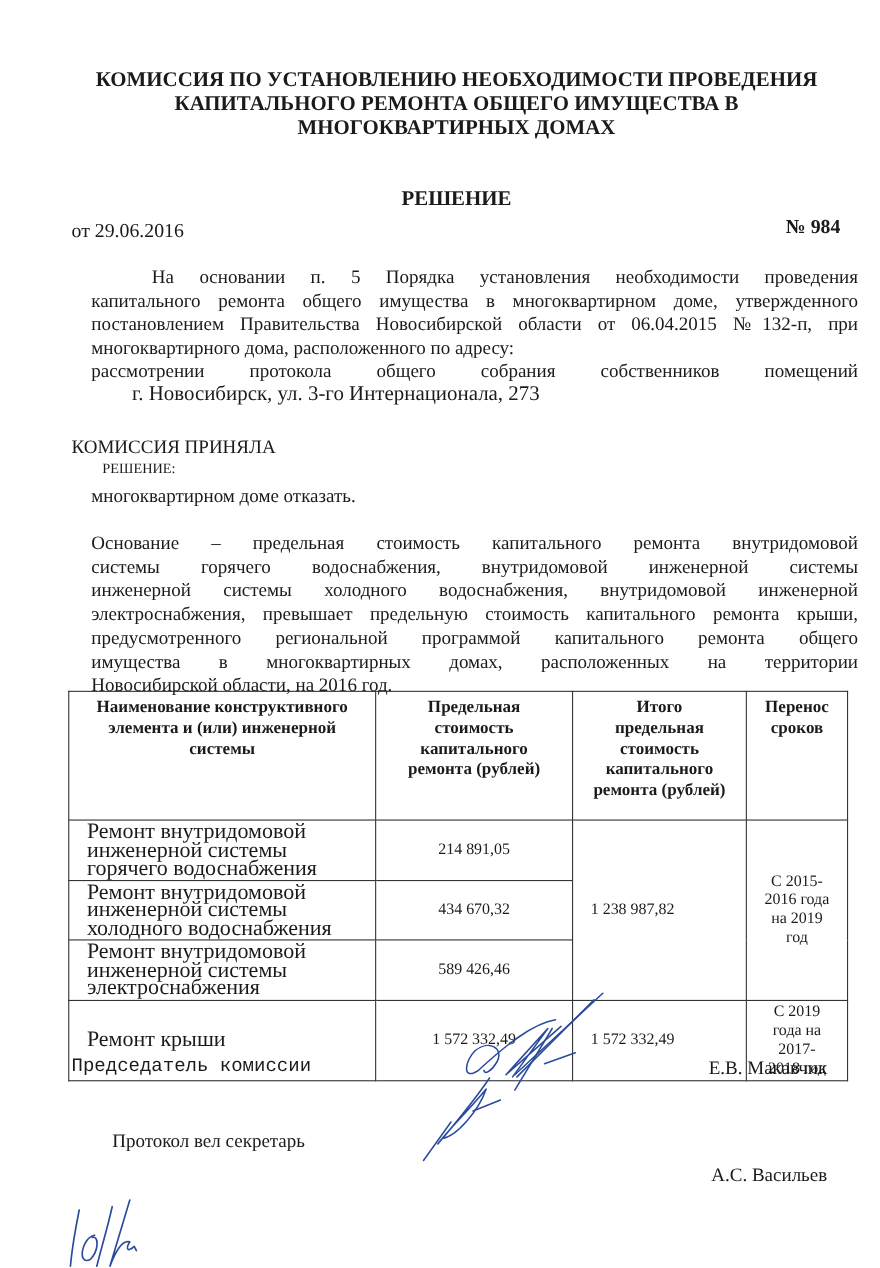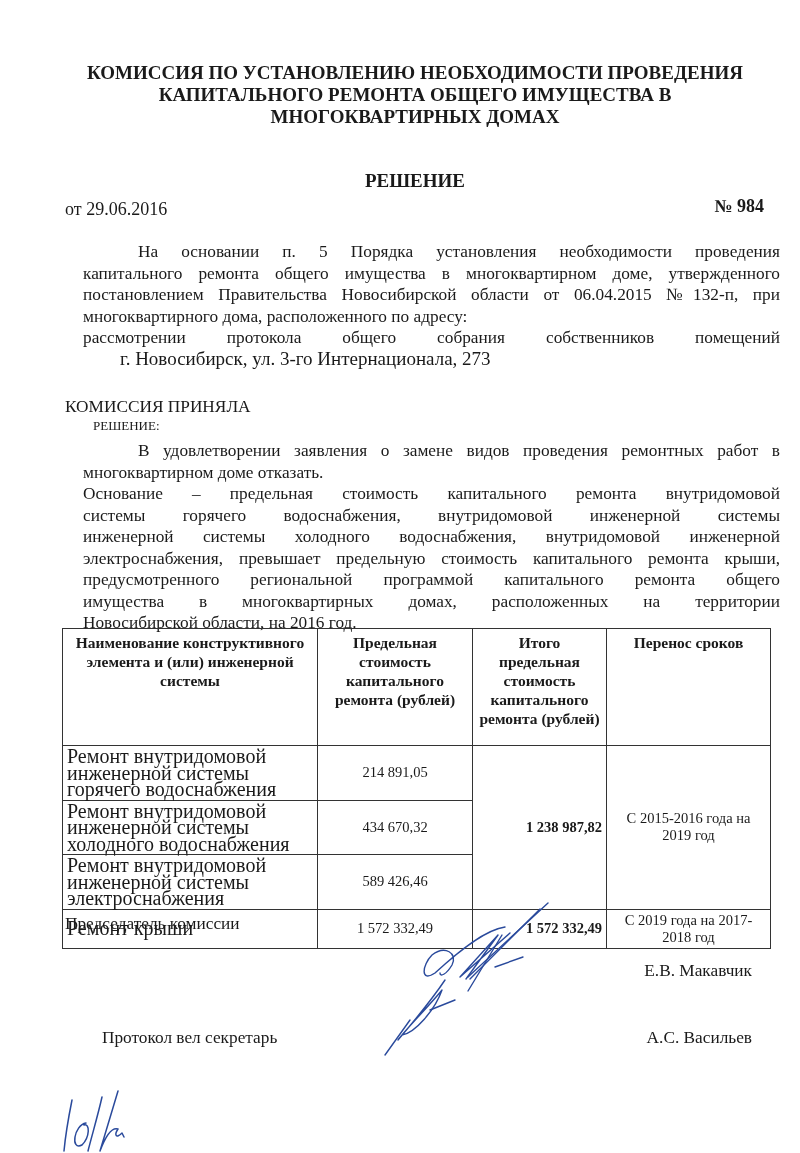--- a/index.html
+++ b/index.html
@@ -27,35 +27,35 @@
   .acc1 { left: 65px; top: 397px; font-size: 17.3px; }
   .acc2 { left: 65px; top: 418px; font-size: 13px; margin-left: 28px; }
   .p2 { top: 433px; }
   .p3 { top: 476px; }
 
   table.t {
     position: absolute; left: 62px; top: 628px; width: 709px;
     border-collapse: collapse; font-size: 14.5px; line-height: 17px;
   }
   table.t td, table.t th {
-    border: 1.5px solid #333; padding: 2px 4px; vertical-align: middle;
+    border: 1.5px solid #333; padding: 2px 16px; vertical-align: middle;
   }
   table.t th { font-weight: bold; vertical-align: top; text-align: center; padding-top: 4px; font-size: 15.5px; line-height: 19px; }
   th.c1 { width: 246px; } th.c2 { width: 146px; } th.c3 { width: 125px; }
   th.hdr-row { height: 110px; }
   td.name { text-align: left; font-size: 20px; line-height: 16.5px; height: 33px; }
   td.val { text-align: center; }
-  td.tot { text-align: right; font-weight: bold; }
+  td.tot { text-align: left; }
   td.defer { text-align: center; }
 
   .sig-label { font-size: 17.3px; }
-  .chair-l { left: 65px; top: 914px; }
+  .chair-l { left: 65px; top: 961px; font-family: Liberation Mono, monospace; }
   .chair-n { right: 48px; top: 961px; }
   .sec-l { left: 65px; top: 1028px; margin-left: 37px; }
-  .sec-n { right: 48px; top: 1028px; }
+  .sec-n { right: 48px; top: 1059px; }
   svg.sig { position: absolute; }
 </style>
 </head>
 <body>
 
 <div class="abs hdr">
   <div>КОМИССИЯ ПО УСТАНОВЛЕНИЮ НЕОБХОДИМОСТИ ПРОВЕДЕНИЯ</div>
   <div>КАПИТАЛЬНОГО РЕМОНТА ОБЩЕГО ИМУЩЕСТВА В</div>
   <div>МНОГОКВАРТИРНЫХ ДОМАХ</div>
 </div>
@@ -70,21 +70,20 @@
   <span class="line">постановлением Правительства Новосибирской области от 06.04.2015 №132-п, при</span>
   <span class="line last">многоквартирного дома, расположенного по адресу:</span>
   <span class="line">рассмотрении протокола общего собрания собственников помещений</span>
 </div>
 <div class="abs addr">г. Новосибирск, ул. 3-го Интернационала, 273</div>
 
 <div class="abs acc1">КОМИССИЯ ПРИНЯЛА</div>
 <div class="abs acc2">РЕШЕНИЕ:</div>
 
 <div class="abs para p2" style="top:440px;">
-  <span class="line indent">В удовлетворении заявления о замене видов проведения ремонтных работ в</span>
   <span class="line last">многоквартирном доме отказать.</span>
 </div>
 
 <div class="abs para p3" style="top:483px;">
   <span class="line">Основание – предельная стоимость капитального ремонта внутридомовой</span>
   <span class="line">системы горячего водоснабжения, внутридомовой инженерной системы</span>
   <span class="line">инженерной системы холодного водоснабжения, внутридомовой инженерной</span>
   <span class="line">электроснабжения, превышает предельную стоимость капитального ремонта крыши,</span>
   <span class="line">предусмотренного региональной программой капитального ремонта общего</span>
   <span class="line">имущества в многоквартирных домах, расположенных на территории</span>

